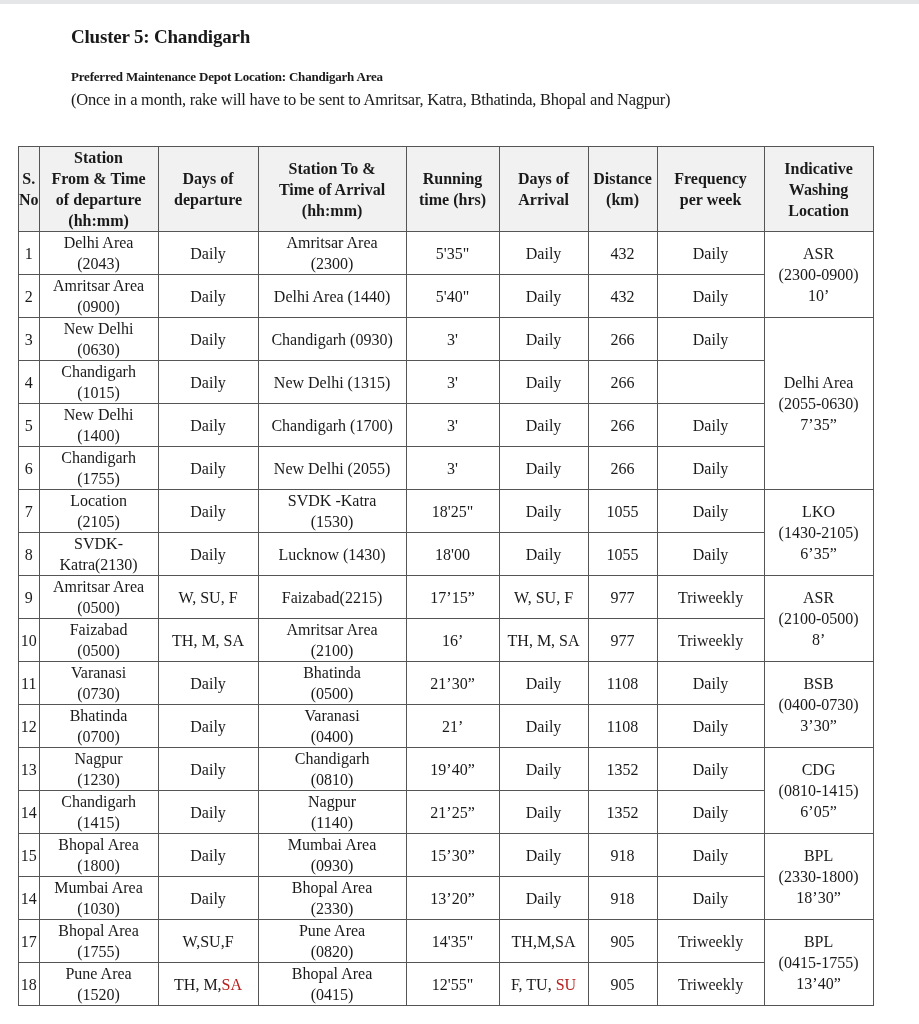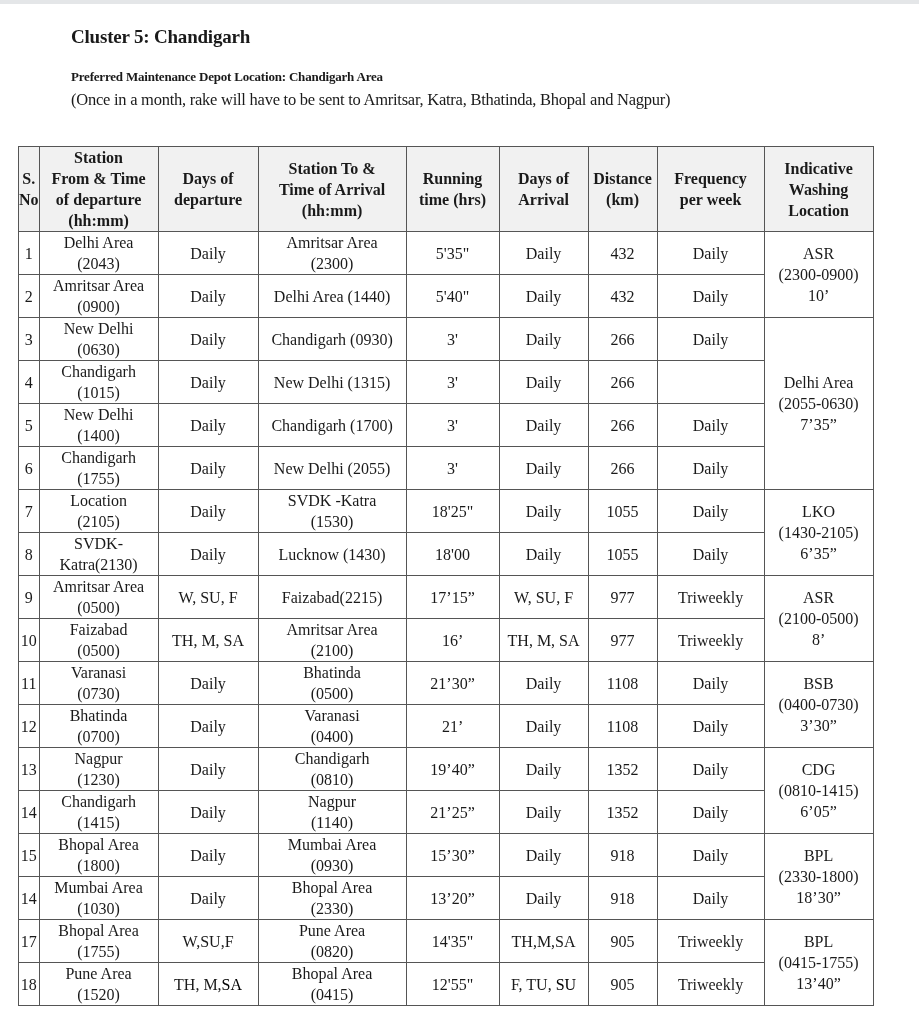--- a/index.html
+++ b/index.html
@@ -27,21 +27,21 @@
   }
   table.schedule th, table.schedule td {
     border: 1.4px solid #555; text-align: center; vertical-align: middle; padding: 0 1px;
   }
   table.schedule th {
     background: #f1f1f1; font-weight: bold; font-size: 16px; line-height: 21px; height: 83px;
   }
   table.schedule td { height: 42px; }
   td.sno { padding: 0; }
   td.wash { vertical-align: top; padding-top: 2px; line-height: 21px; }
-  .red { color: #000000; }
+  .red { color: #b91c1c; }
 </style>
 </head>
 <body>
 
 <div class="topbar"></div>
 
 <div class="cluster-title">Cluster 5: Chandigarh</div>
 <div class="depot-line">Preferred Maintenance Depot Location:  Chandigarh Area</div>
 <div class="note-line">(Once in a month, rake will have to be sent to Amritsar, Katra, Bthatinda, Bhopal and Nagpur)</div>
 

